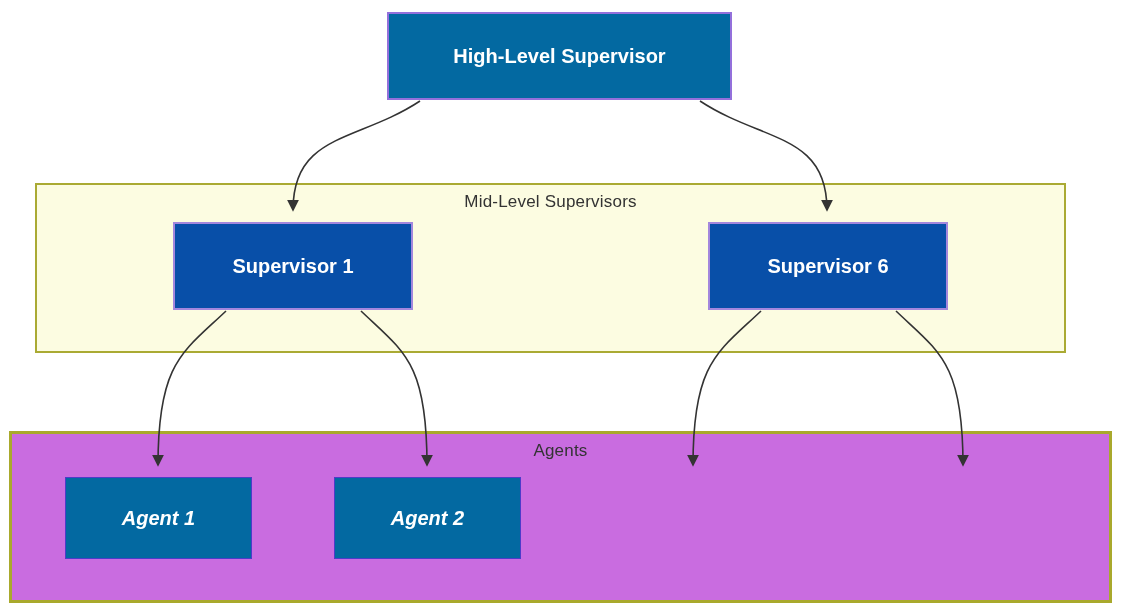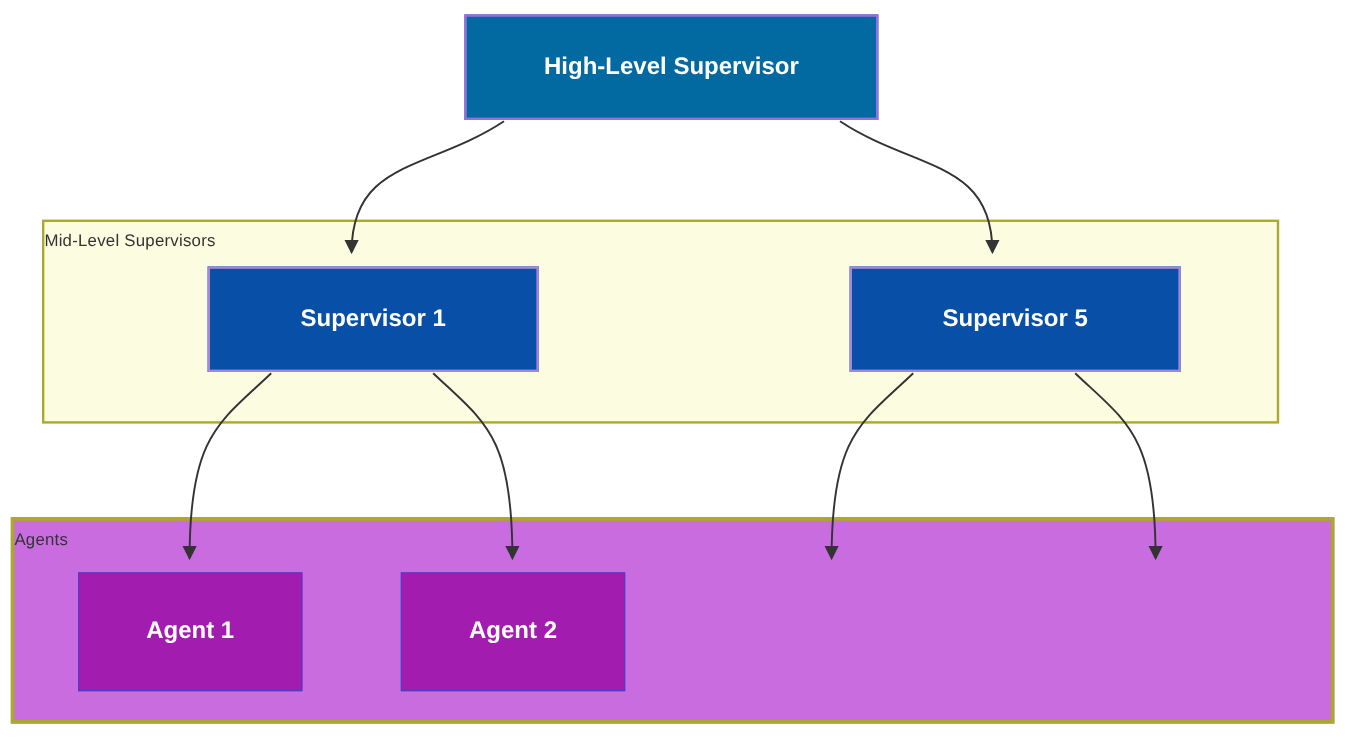--- a/index.html
+++ b/index.html
@@ -30,21 +30,22 @@
   .group-agents {
     left: 9px; top: 431px;
     width: 1103px; height: 172px;
     background: #c96ce0;
     border: 3px solid #a9a92c;
   }
   .group-label {
     position: absolute;
     top: 7px; left: 0;
     width: 100%;
-    font-size: 14px;
+    text-align: center;
+    font-size: 17px;
     color: #333333;
     letter-spacing: 0.2px;
   }
   
   svg.edges {
     position: absolute;
     left: 0; top: 0;
     z-index: 2;
   }
   svg.edges path.edge {
@@ -66,32 +67,33 @@
     text-align: center;
   }
   .node-hls {
     left: 387px; top: 12px;
     width: 345px; height: 88px;
     background: #0369a1;
     border: 2px solid #9370db;
   }
   .node-sup {
     top: 222px;
-    width: 276px; height: 88px;
+    width: 240px; height: 88px;
     background: #084fa8;
     border: 2px solid #a械;
     border: 2px solid #a387dd;
   }
   .node-sup1 { left: 173px; }
   .node-sup2 { left: 708px; }
   .node-agent {
     top: 477px;
-    width: 187px; height: 99px;
-    background: #a21caf;
+    width: 187px; height: 82px;
+    background: #0369a1;
     border: 1px solid #4d3bc9;
+    font-style: italic;
   }
   .node-agent1 { left: 65px; }
   .node-agent2 { left: 334px; }
   .node-agent3 { left: 601px; }
   .node-agent4 { left: 872px; }
 </style>
 </head>
 <body>
 
 <div class="canvas">
@@ -115,21 +117,21 @@
     <path class="edge" d="M226,311 C183,352 158,362 158,465" marker-end="url(#arrowhead)"></path>
     <path class="edge" d="M361,311 C404,352 427,362 427,465" marker-end="url(#arrowhead)"></path>
     <path class="edge" d="M761,311 C718,352 693,362 693,465" marker-end="url(#arrowhead)"></path>
     <path class="edge" d="M896,311 C939,352 963,362 963,465" marker-end="url(#arrowhead)"></path>
   </svg>
 
   <div class="node node-hls">High-Level Supervisor</div>
 
   <div class="node node-sup node-sup1">Supervisor 1</div>
 
-  <div class="node node-sup node-sup2">Supervisor 5</div>
+  <div class="node node-sup node-sup2">Supervisor 6</div>
 
   <div class="node node-agent node-agent1">Agent 1</div>
 
   <div class="node node-agent node-agent2">Agent 2</div>
 
 
 
 </div>
 
 </body></html>

